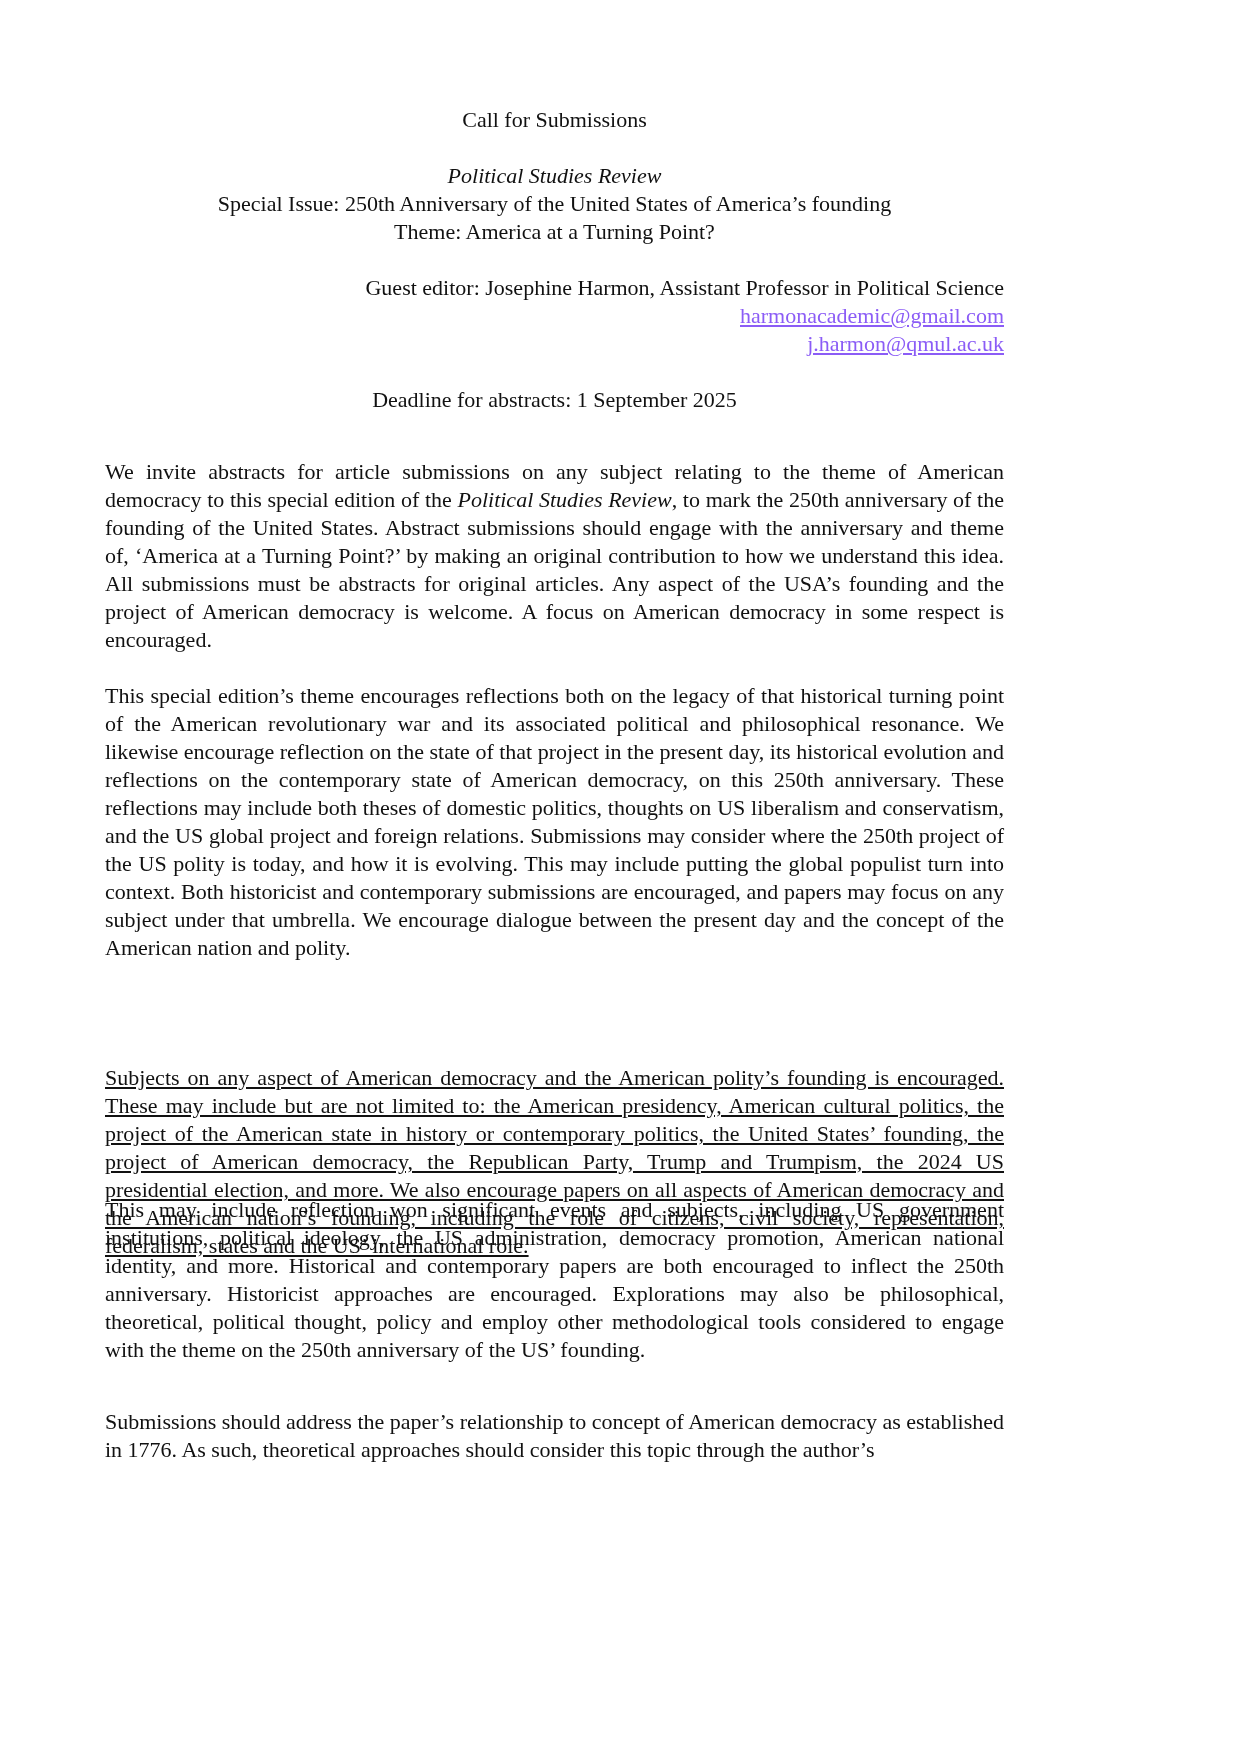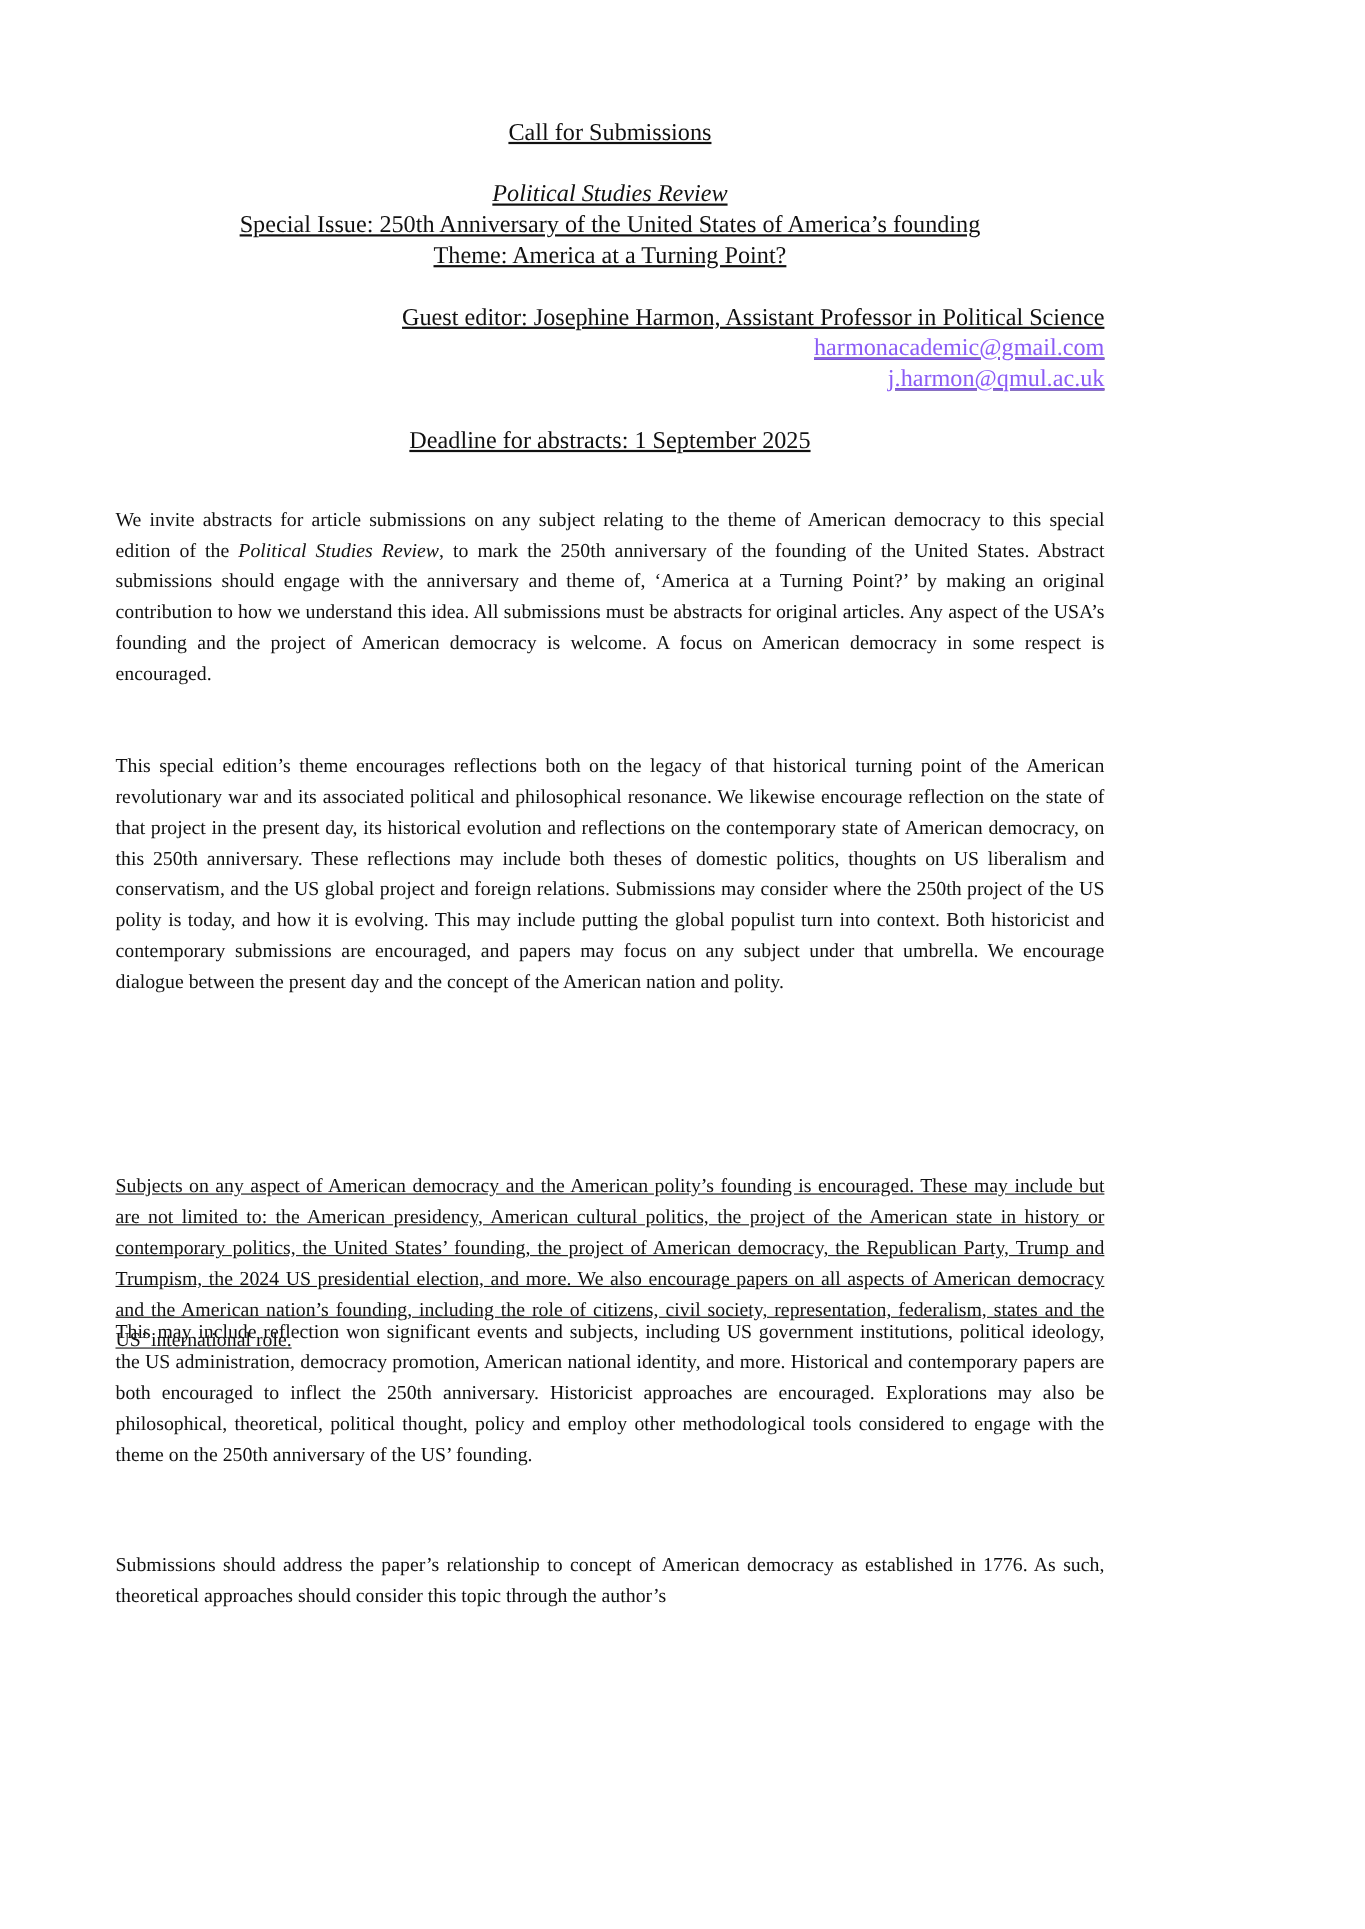--- a/index.html
+++ b/index.html
@@ -7,26 +7,26 @@
     width: 1241px; height: 1754px; overflow: hidden; position: relative;
     font-family: "Liberation Serif", "DejaVu Serif", serif;
     color: #111111;
   }
   .page { position: absolute; left: 105px; top: 0; width: 899px; }
   .center { text-align: center; font-size: 22px; line-height: 28px; }
   .title { position: absolute; top: 106px; left: 0; width: 899px; }
   .hdr-block { position: absolute; top: 162px; left: 0; width: 899px; }
   .editor-block { position: absolute; top: 274px; left: 0; width: 899px; text-align: right; }
   .deadline { position: absolute; top: 386px; left: 0; width: 899px; }
-  .line { display: block; white-space: nowrap; text-decoration: underline; }
+  .line { display: block; white-space: nowrap; }
   .ital { font-style: italic; }
   a.email { color: #8b5cf6; text-decoration: underline; text-underline-offset: 2px; }
   .para {
     position: absolute; left: 0; width: 899px;
-    font-size: 18px; line-height: 28px; text-align: justify;
+    font-size: 22px; line-height: 28px; text-align: justify;
     margin: 0;
   }
   #p1 { top: 458px; }
   #p2 { top: 682px; }
   #p3 { top: 1064px; text-decoration: underline; }
   #p4 { top: 1196px; }
   #p5 { top: 1408px; }
 </style>
 </head>
 <body>

